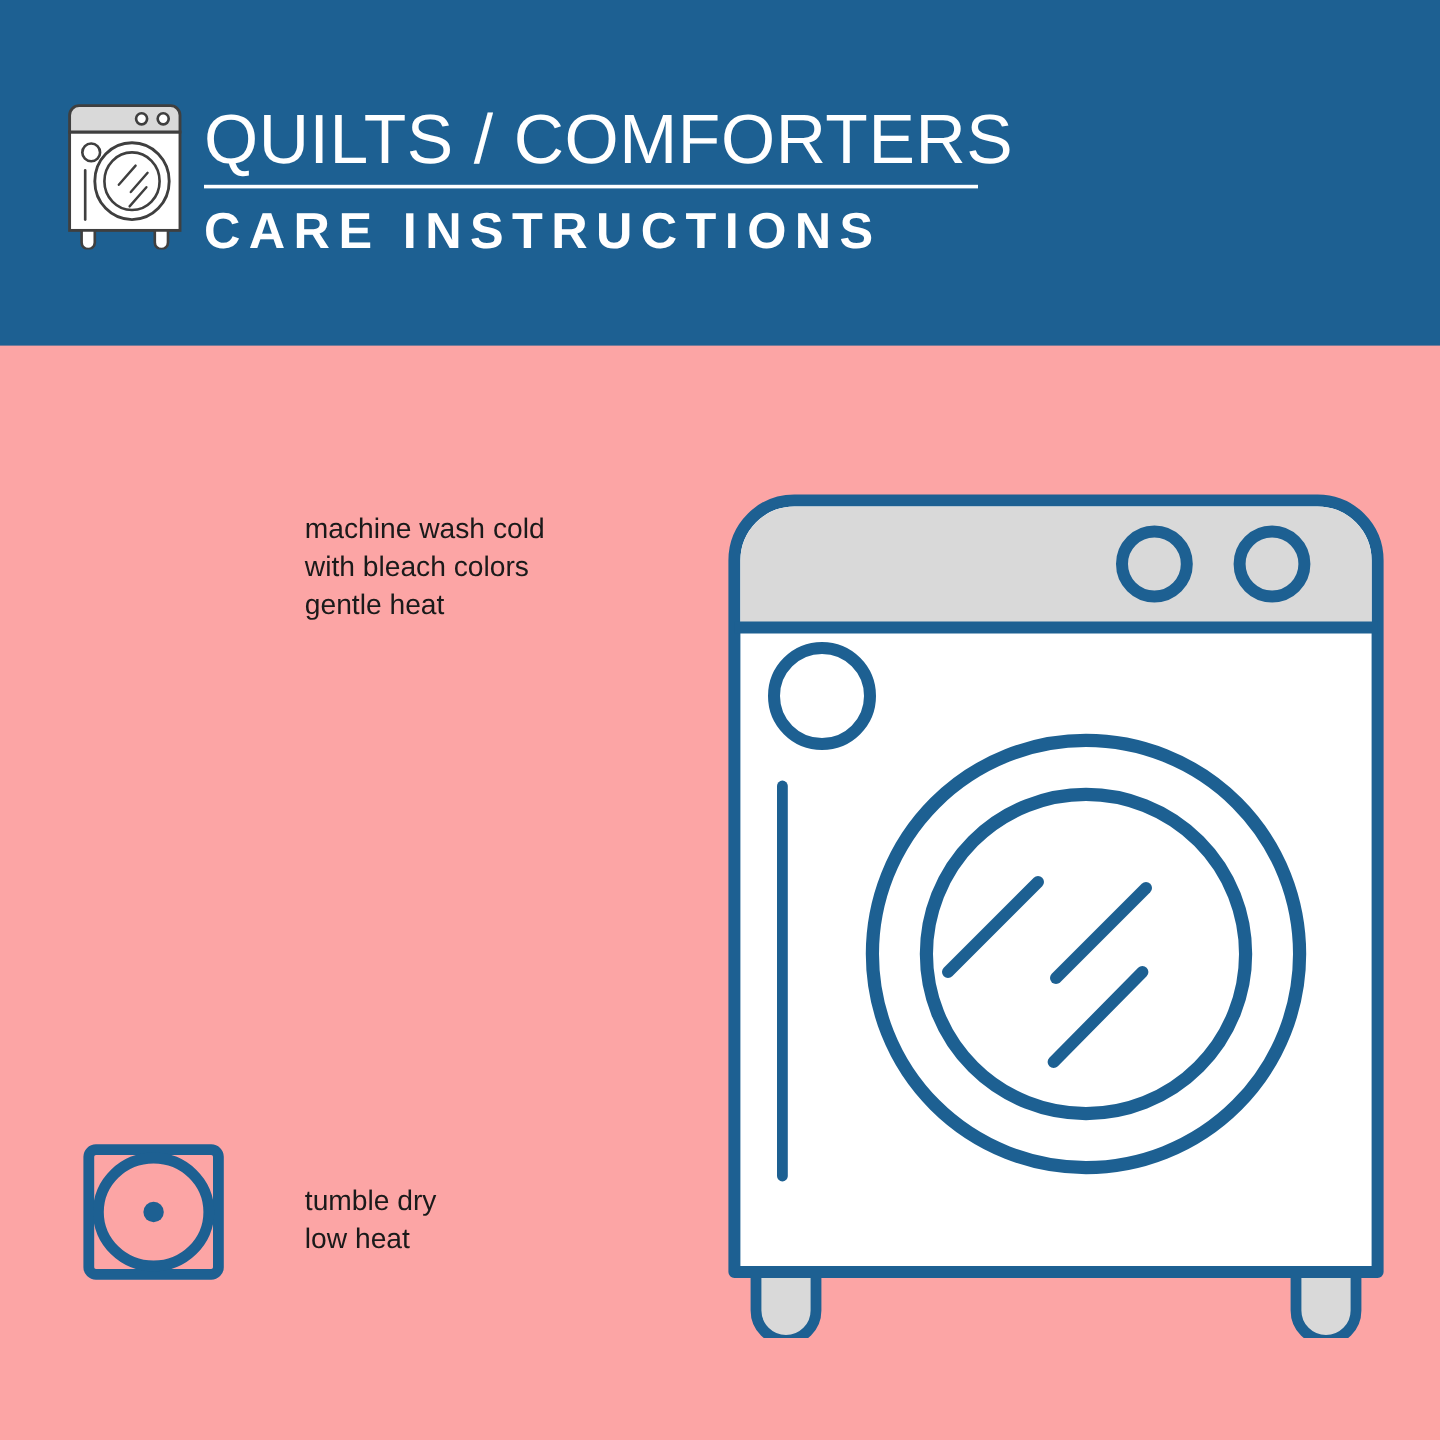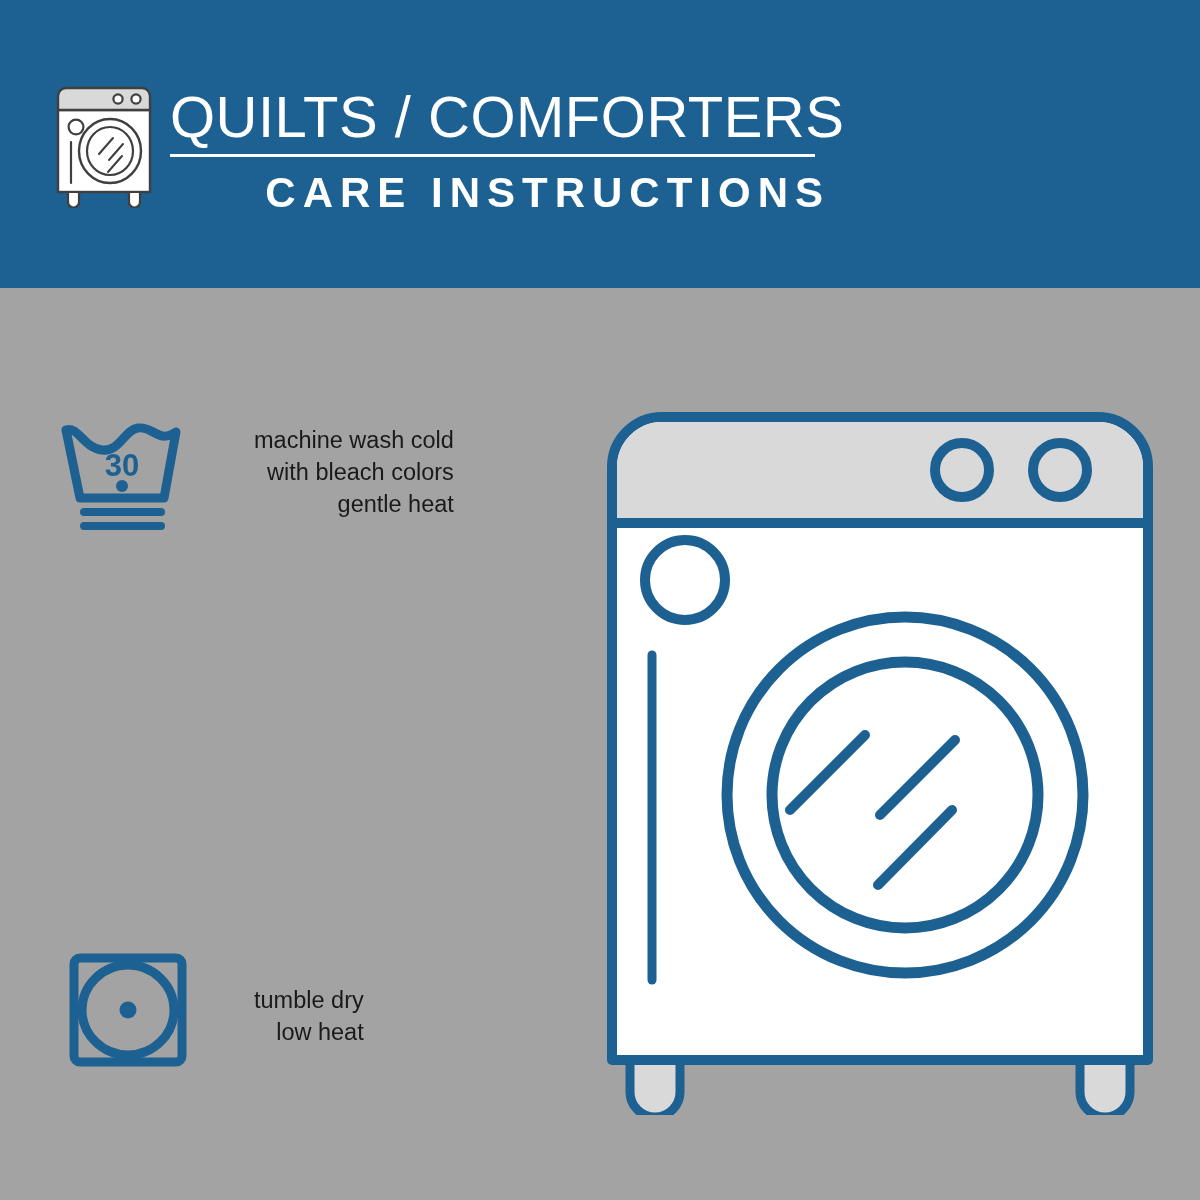--- a/index.html
+++ b/index.html
@@ -7,23 +7,22 @@
     padding: 0;
     background: #ffffff;
   }
   body {
     font-family: "Liberation Sans", sans-serif;
   }
   #page {
     position: relative;
     width: 1200px;
     height: 1200px;
-    background: #a3a3a3;
+    background: #fca5a5;
     overflow: hidden;
-    text-align: right;
   }
 
   
   #header {
     position: absolute;
     left: 0; top: 0;
     width: 1200px;
     height: 288px;
     background: #1d6092;
   }
@@ -142,30 +141,20 @@
       <div class="title-main">QUILTS / COMFORTERS</div>
       <div class="title-rule"></div>
       <div class="title-sub">CARE INSTRUCTIONS</div>
     </div>
 
   </div>
 
   <div id="care-list">
 
     <div class="care-row row-wash">
-      <div class="care-icon">
-        <svg viewBox="0 0 140 120" width="140" height="120">
-          <path d="M8 12 C 20 8 26 30 44 32 C 62 34 66 12 80 10 C 96 8 100 26 118 14
-                   L 106 80 L 22 80 Z" fill="none" stroke="#1d6092" stroke-width="9" stroke-linejoin="round" stroke-linecap="round"></path>
-          <text x="64" y="58" font-family="'Liberation Sans', sans-serif" font-size="31" font-weight="700" fill="#1d6092" text-anchor="middle">30</text>
-          <circle cx="64" cy="68" r="6" fill="#1d6092"></circle>
-          <rect x="22" y="90" width="85" height="8" rx="4" fill="#1d6092"></rect>
-          <rect x="22" y="104" width="85" height="8" rx="4" fill="#1d6092"></rect>
-        </svg>
-      </div>
       <div class="care-text">
         <div>machine wash cold</div>
         <div>with bleach colors</div>
         <div>gentle heat</div>
       </div>
     </div>
 
 
     <div class="care-row row-dry">
       <div class="care-icon">

